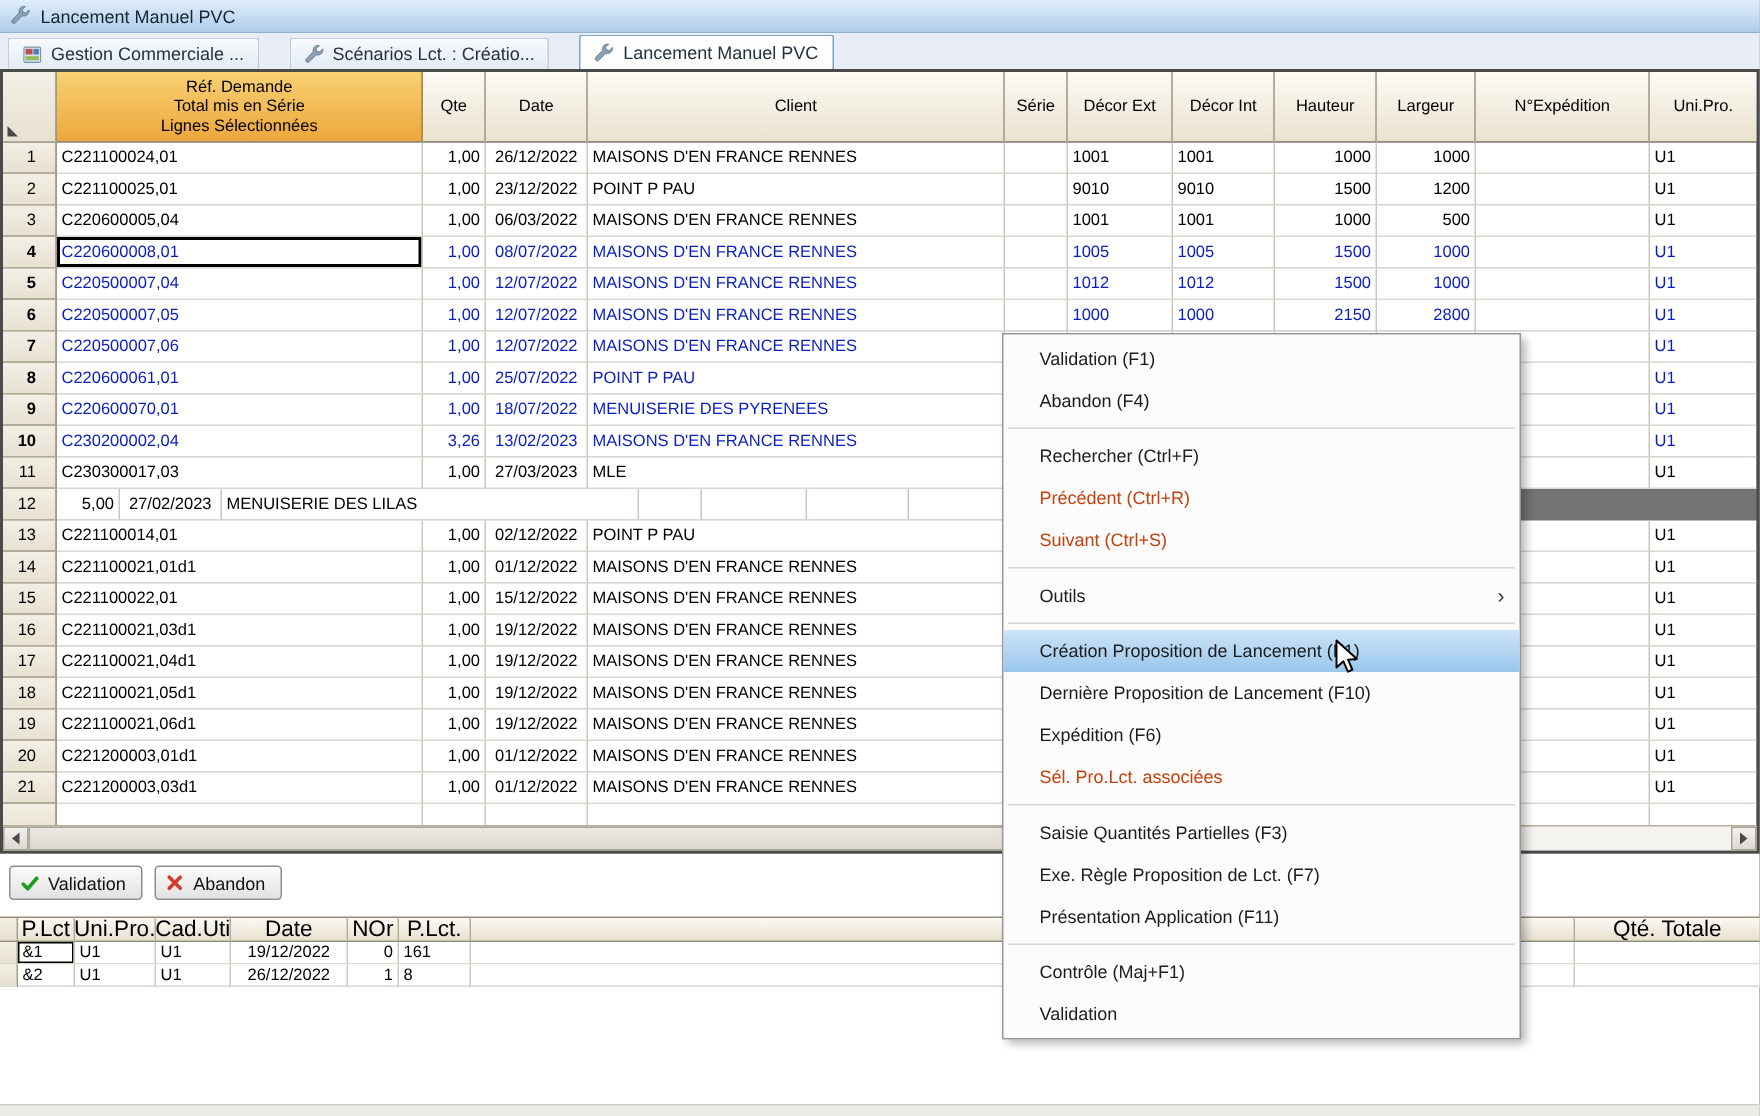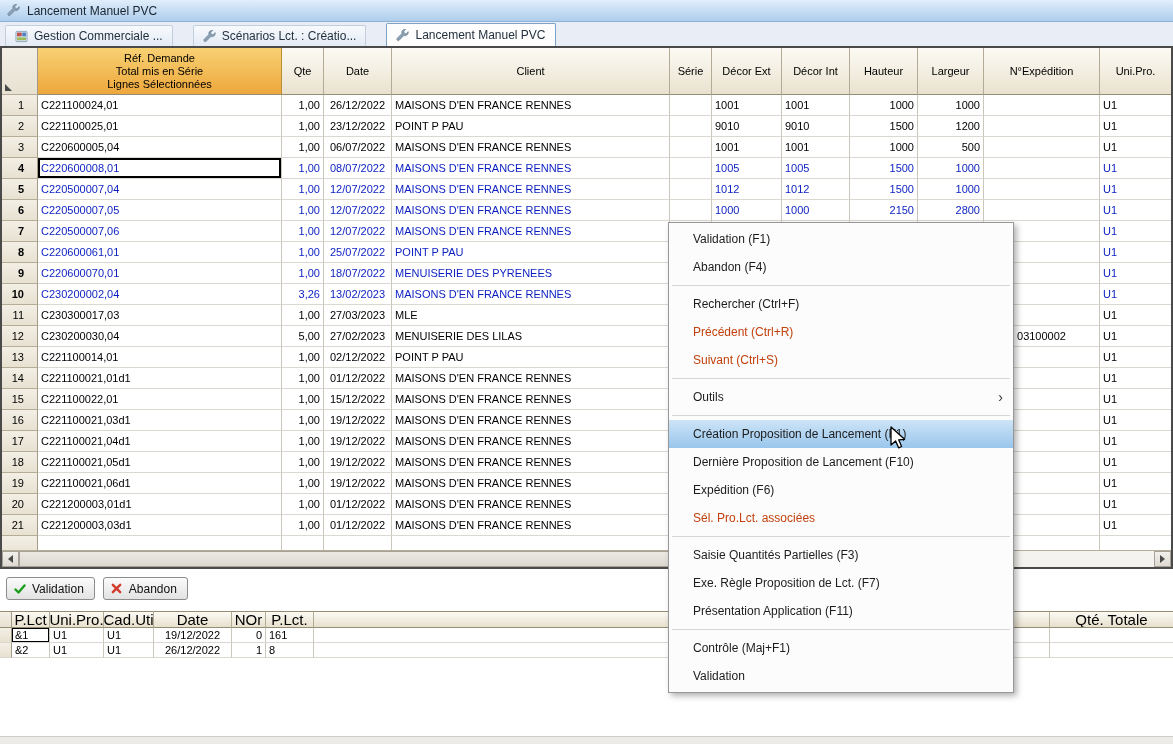--- a/index.html
+++ b/index.html
@@ -176,21 +176,21 @@
         <div class="gcell c-dint">9010</div>
         <div class="gcell c-haut ar">1500</div>
         <div class="gcell c-larg ar">1200</div>
         <div class="gcell c-exp ac"></div>
         <div class="gcell c-unipro">U1</div>
       </div>
       <div class="grow">
         <div class="gcell c-num">3</div>
         <div class="gcell c-ref">C220600005,04</div>
         <div class="gcell c-qte ar">1,00</div>
-        <div class="gcell c-date ac">06/07/2022</div>
+        <div class="gcell c-date ac">06/03/2022</div>
         <div class="gcell c-client">MAISONS D'EN FRANCE RENNES</div>
         <div class="gcell c-serie"></div>
         <div class="gcell c-dext">1001</div>
         <div class="gcell c-dint">1001</div>
         <div class="gcell c-haut ar">1000</div>
         <div class="gcell c-larg ar">500</div>
         <div class="gcell c-exp ac"></div>
         <div class="gcell c-unipro">U1</div>
       </div>
       <div class="grow sel">
@@ -300,21 +300,20 @@
         <div class="gcell c-serie"></div>
         <div class="gcell c-dext"></div>
         <div class="gcell c-dint"></div>
         <div class="gcell c-haut ar"></div>
         <div class="gcell c-larg ar"></div>
         <div class="gcell c-exp ac"></div>
         <div class="gcell c-unipro">U1</div>
       </div>
       <div class="grow">
         <div class="gcell c-num">12</div>
-        <div class="gcell c-ref">C230200030,04</div>
         <div class="gcell c-qte ar">5,00</div>
         <div class="gcell c-date ac">27/02/2023</div>
         <div class="gcell c-client">MENUISERIE DES LILAS</div>
         <div class="gcell c-serie"></div>
         <div class="gcell c-dext"></div>
         <div class="gcell c-dint"></div>
         <div class="gcell c-haut ar"></div>
         <div class="gcell c-larg ar"></div>
         <div class="gcell c-exp ac">03100002</div>
         <div class="gcell c-unipro">U1</div>

